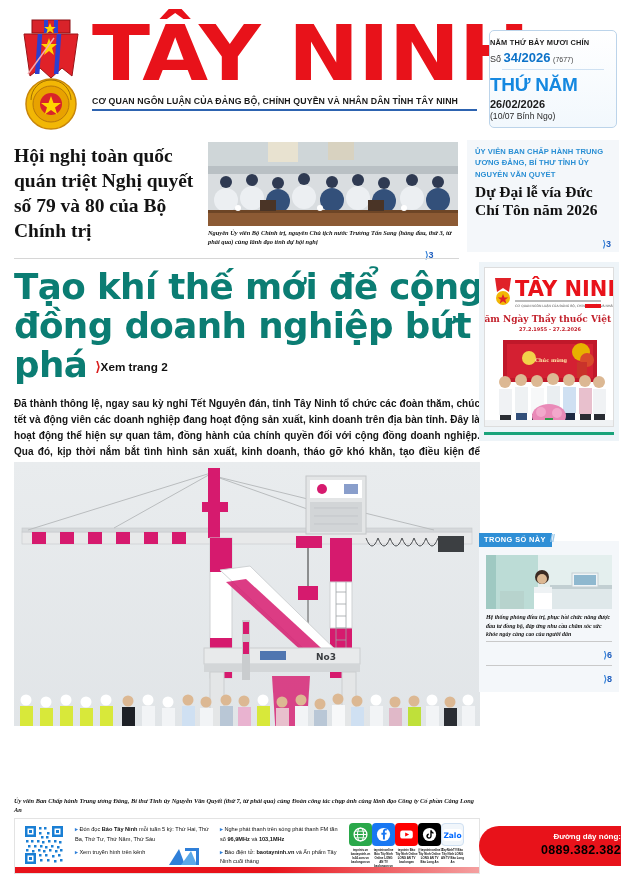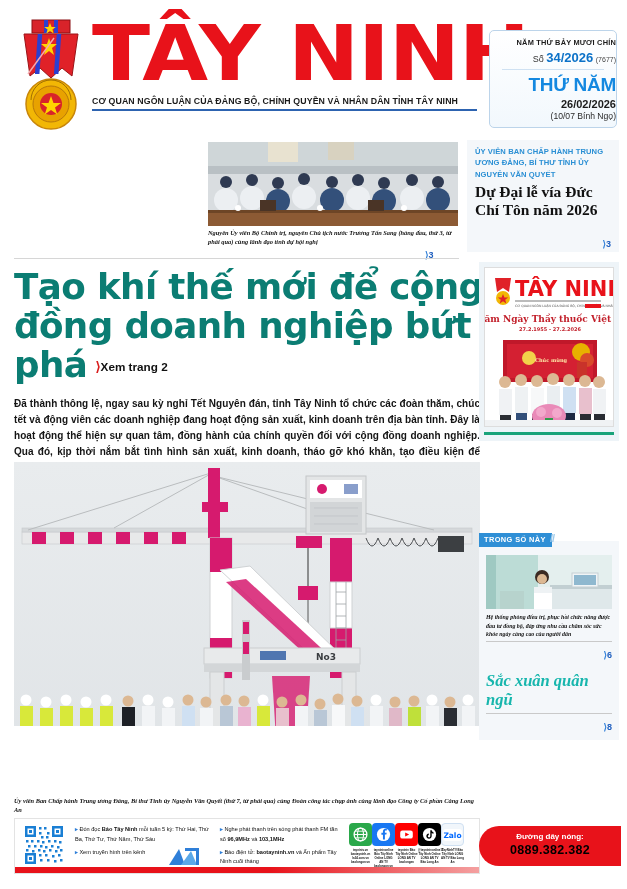--- a/index.html
+++ b/index.html
@@ -27,21 +27,21 @@
   .paper-sub {
     margin-top:6px; font-size:8.6px; font-weight:bold; color:#1a1a1a;
     letter-spacing:0.1px; white-space:nowrap;
     transform: scaleX(1.02); transform-origin:left center;
   }
   .sub-rule { margin-top:3px; height:2px; background:#2d63b0; width:100%; }
   .datebox {
     position:absolute; right:10px; top:30px; width:128px; height:98px;
     border:1px solid #bcd4ea; border-radius:5px;
     background: linear-gradient(#ffffff,#f2f8fd);
-    text-align:right; padding-top:7px;
+    text-align:left; padding-top:7px;
   }
   .db-year { font-size:7.4px; font-weight:bold; color:#1b1b1b; letter-spacing:0.2px; }
   .db-issue { font-size:9px; color:#333; margin-top:3px; }
   .db-issue b { color:#0c72c8; font-size:13px; }
   .db-issue .sm { font-size:7px; color:#444; }
   .db-div { height:1px; background:#cfe1f2; margin:4px 12px; }
   .db-day { font-size:19px; font-weight:bold; color:#1488e0; letter-spacing:-0.3px; }
   .db-date { font-size:11px; font-weight:bold; color:#1b1b1b; margin-top:2px; }
   .db-lunar { font-size:8.6px; color:#2a2a2a; margin-top:1px; }
 
@@ -150,21 +150,21 @@
   .tvlogo { position:absolute; left:150px; top:26px; width:44px; height:22px; }
   .socials { position:absolute; left:334px; top:4px; width:128px; display:flex; }
   .soc { width:23px; text-align:center; }
   .soc .ico { width:23px; height:23px; border-radius:4px; display:flex; align-items:center; justify-content:center; }
   .soc .cap { font-size:2.9px; line-height:1.45; color:#111; font-weight:bold; margin-top:1.5px; }
   .redbar { position:absolute; left:0; right:0; bottom:0; height:6px;
             background:linear-gradient(90deg,#e8121a 0%,#e8121a 55%,#f4a0a0 100%); }
   .hotline {
     position:absolute; right:6px; top:826px; width:142px; height:40px;
     background:#e8121a; border-radius:26px 0 0 26px;
-    color:#fff; text-align:center; padding-top:6px;
+    color:#fff; text-align:right; padding-top:6px;
   }
   .hotline .t1 { font-size:8px; font-weight:bold; }
   .hotline .t2 { font-size:12.5px; font-weight:bold; color:#000000; margin-top:2px; letter-spacing:0.3px; }
 </style>
 </head>
 <body>
 
 <div class="page">
 
   <div class="masthead">
@@ -204,20 +204,23 @@
       </div>
       <div class="db-div"></div>
       <div class="db-day">THỨ NĂM</div>
       <div class="db-date">26/02/2026</div>
       <div class="db-lunar">(10/07 Bính Ngọ)</div>
     </div>
   </div>
 
   <div class="topstrip">
 
+    <div class="ts-left">
+      <h2>Hội nghị toàn quốc quán triệt Nghị quyết số 79 và 80 của Bộ Chính trị</h2>
+    </div>
 
     <div class="ts-photo">
       <svg width="250" height="84" viewBox="0 0 250 84" preserveAspectRatio="none">
         <rect width="250" height="84" fill="#d9dde0"></rect>
         <rect x="0" y="0" width="250" height="26" fill="#cfd6d8"></rect>
         <rect x="60" y="0" width="30" height="20" fill="#e8e2d0"></rect>
         <rect x="120" y="0" width="26" height="18" fill="#d8d2c0"></rect>
         <rect x="0" y="24" width="250" height="8" fill="#b9c0c4"></rect>
         <g fill="#2f3a52">
           <circle cx="18" cy="40" r="6"></circle>
@@ -618,21 +621,20 @@
           <rect x="14" y="36" width="24" height="18" fill="#b7d3cd"></rect>
         </svg>
       </div>
 
       <div class="idx-cap">Hệ thống phòng điều trị, phục hồi chức năng được đầu tư đồng bộ, đáp ứng nhu cầu chăm sóc sức khỏe ngày càng cao của người dân</div>
 
       <div class="idx-jumprow">
         <span class="pagejump"><span class="chev">⟩</span><span>6</span></span>
       </div>
 
-      <div class="idx-second">Sắc xuân quân ngũ</div>
 
       <div class="idx-jumprow2">
         <span class="pagejump"><span class="chev">⟩</span><span>8</span></span>
       </div>
     </div>
   </div>
 
   <div class="footer">
 
     <div class="qr">

